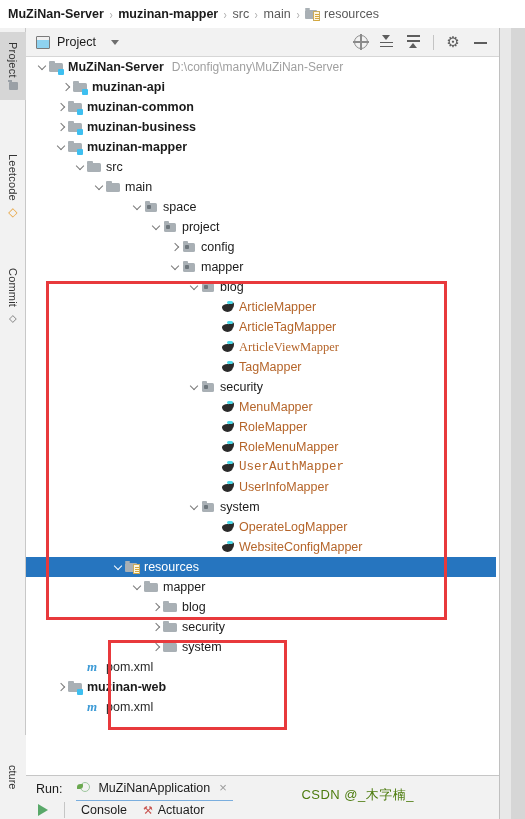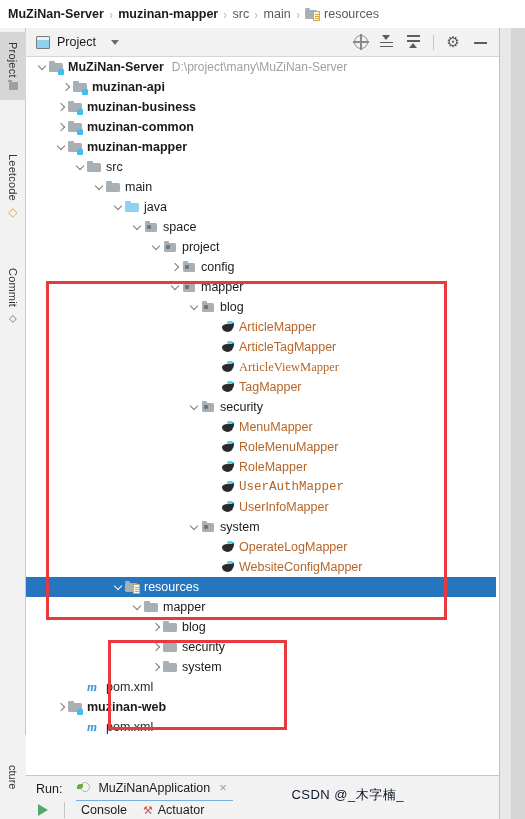--- a/index.html
+++ b/index.html
@@ -332,22 +332,22 @@
     background: #d6d6d6;
     border-left: 1px solid #c0c0c0;
   }
   #right-gutter-inner {
     position: absolute; left: 0; top: 0; width: 11px; height: 791px;
     background: #e8e8e8;
   }
 
   
   #watermark {
-    position: absolute; right: 48px; top: 786px;
-    font-size: 13px; color: #0f172a;
+    position: absolute; right: 38px; top: 786px;
+    font-size: 13px; color: #4d7c0f;
     letter-spacing: 0.5px;
     z-index: 50;
     white-space: nowrap;
   }
 </style>
 </head>
 <body>
 
 <div id="app">
 
@@ -421,21 +421,21 @@
       <div class="row" style="padding-left: 10px;">
         <span class="arrow down"></span>
         <span class="icon-slot">
           <span class="ico-module">
             <span class="tab"></span>
             <span class="body"></span>
             <span class="chip"></span>
           </span>
         </span>
         <span class="label bold">MuZiNan-Server</span>
-        <span class="path-hint">D:\project\many\MuZiNan-Server</span>
+        <span class="path-hint">D:\config\many\MuZiNan-Server</span>
       </div>
       <div class="row" style="padding-left: 34px;">
         <span class="arrow right"></span>
         <span class="icon-slot">
           <span class="ico-module">
             <span class="tab"></span>
             <span class="body"></span>
             <span class="chip"></span>
           </span>
         </span>
@@ -443,32 +443,32 @@
       </div>
       <div class="row" style="padding-left: 29px;">
         <span class="arrow right"></span>
         <span class="icon-slot">
           <span class="ico-module">
             <span class="tab"></span>
             <span class="body"></span>
             <span class="chip"></span>
           </span>
         </span>
-        <span class="label bold">muzinan-business</span>
+        <span class="label bold">muzinan-common</span>
       </div>
       <div class="row" style="padding-left: 29px;">
         <span class="arrow right"></span>
         <span class="icon-slot">
           <span class="ico-module">
             <span class="tab"></span>
             <span class="body"></span>
             <span class="chip"></span>
           </span>
         </span>
-        <span class="label bold">muzinan-common</span>
+        <span class="label bold">muzinan-business</span>
       </div>
       <div class="row" style="padding-left: 29px;">
         <span class="arrow down"></span>
         <span class="icon-slot">
           <span class="ico-module">
             <span class="tab"></span>
             <span class="body"></span>
             <span class="chip"></span>
           </span>
         </span>
@@ -486,30 +486,20 @@
       </div>
       <div class="row" style="padding-left: 67px;">
         <span class="arrow down"></span>
         <span class="icon-slot">
           <span class="ico-folder">
             <span class="tab"></span>
             <span class="body"></span>
           </span>
         </span>
         <span class="label">main</span>
-      </div>
-      <div class="row" style="padding-left: 86px;">
-        <span class="arrow down"></span>
-        <span class="icon-slot">
-          <span class="ico-folder src">
-            <span class="tab"></span>
-            <span class="body"></span>
-          </span>
-        </span>
-        <span class="label">java</span>
       </div>
       <div class="row" style="padding-left: 105px;">
         <span class="arrow down"></span>
         <span class="icon-slot">
           <span class="ico-package">
             <span class="tab"></span>
             <span class="body"></span>
             <span class="dot"></span>
           </span>
         </span>
@@ -627,32 +617,32 @@
       </div>
       <div class="row" style="padding-left: 181px;">
         <span class="arrow"></span>
         <span class="icon-slot">
           <span class="ico-iface">
             <span class="neck"></span>
             <span class="bean"></span>
             <span class="cyan"></span>
           </span>
         </span>
+        <span class="label iface">RoleMapper</span>
+      </div>
+      <div class="row" style="padding-left: 181px;">
+        <span class="arrow"></span>
+        <span class="icon-slot">
+          <span class="ico-iface">
+            <span class="neck"></span>
+            <span class="bean"></span>
+            <span class="cyan"></span>
+          </span>
+        </span>
         <span class="label iface">RoleMenuMapper</span>
-      </div>
-      <div class="row" style="padding-left: 181px;">
-        <span class="arrow"></span>
-        <span class="icon-slot">
-          <span class="ico-iface">
-            <span class="neck"></span>
-            <span class="bean"></span>
-            <span class="cyan"></span>
-          </span>
-        </span>
-        <span class="label iface">RoleMapper</span>
       </div>
       <div class="row" style="padding-left: 181px; font-family: Liberation Mono, monospace;">
         <span class="arrow"></span>
         <span class="icon-slot">
           <span class="ico-iface">
             <span class="neck"></span>
             <span class="bean"></span>
             <span class="cyan"></span>
           </span>
         </span>

